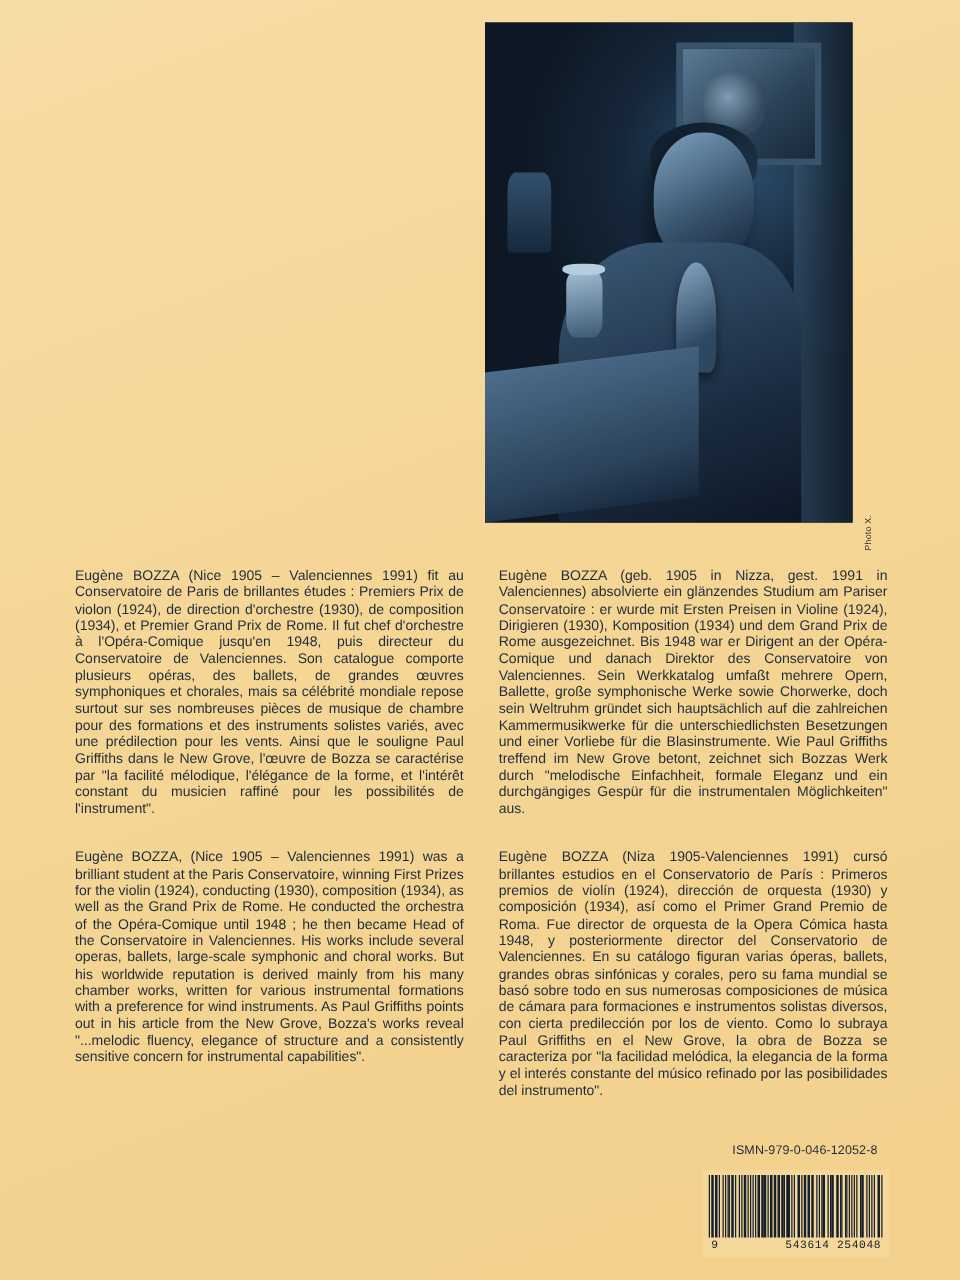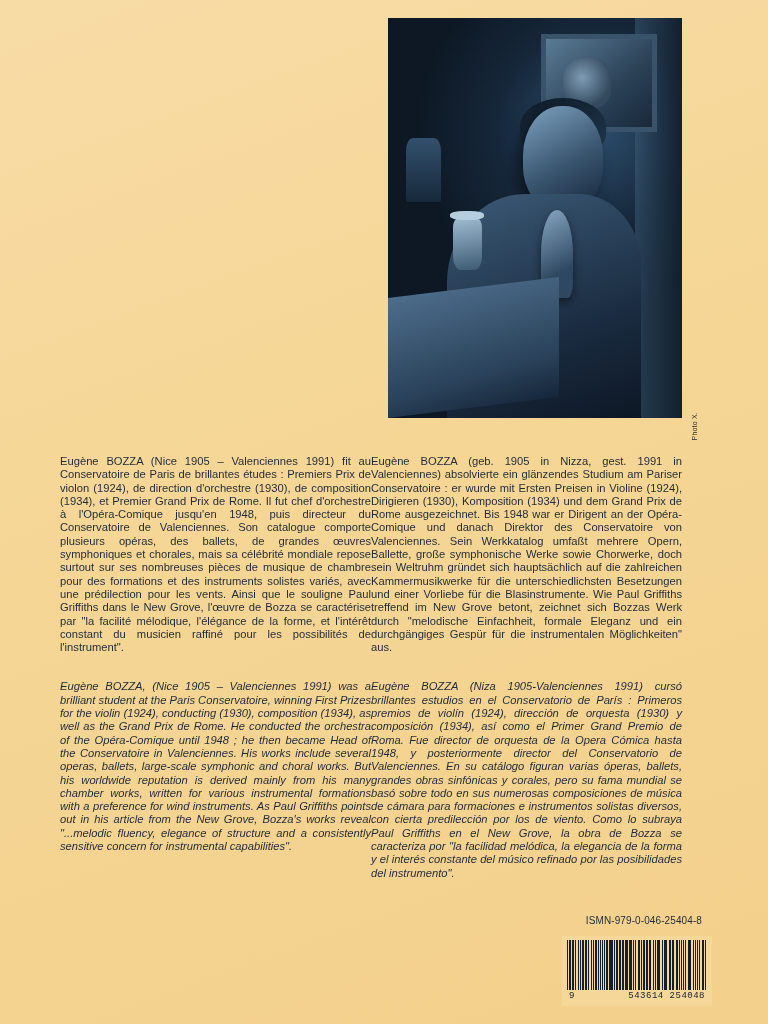--- a/index.html
+++ b/index.html
@@ -151,35 +151,35 @@
     white-space: nowrap;
   }
 
   
   .cols {
     position: absolute;
     left: 60px;
     top: 455px;
     width: 650px;
     display: flex;
+    gap: 28px;
   }
   .col {
     width: 311px;
   }
   .blk {
     font-family: "Liberation Sans", sans-serif;
     font-size: 11.2px;
     line-height: 13.3px;
     color: #1e2b3a;
     text-align: justify;
     margin: 0 0 26px 0;
     hyphens: auto;
   }
   .blk.italic {
-    font-style: italic;
   }
 
   
   .ismn {
     position: absolute;
     right: 66px;
     top: 915px;
     font-size: 10px;
     color: #1e2b3a;
     letter-spacing: .1px;
@@ -238,21 +238,21 @@
     <div class="col">
       <p class="blk">Eugène BOZZA (Nice 1905 – Valenciennes 1991) fit au Conservatoire de Paris de brillantes études : Premiers Prix de violon (1924), de direction d'orchestre (1930), de composition (1934), et Premier Grand Prix de Rome. Il fut chef d'orchestre à l'Opéra-Comique jusqu'en 1948, puis directeur du Conservatoire de Valenciennes. Son catalogue comporte plusieurs opéras, des ballets, de grandes œuvres symphoniques et chorales, mais sa célébrité mondiale repose surtout sur ses nombreuses pièces de musique de chambre pour des formations et des instruments solistes variés, avec une prédilection pour les vents. Ainsi que le souligne Paul Griffiths dans le New Grove, l'œuvre de Bozza se caractérise par "la facilité mélodique, l'élégance de la forme, et l'intérêt constant du musicien raffiné pour les possibilités de l'instrument".</p>
       <p class="blk italic">Eugène BOZZA, (Nice 1905 – Valenciennes 1991) was a brilliant student at the Paris Conservatoire, winning First Prizes for the violin (1924), conducting (1930), composition (1934), as well as the Grand Prix de Rome. He conducted the orchestra of the Opéra-Comique until 1948 ; he then became Head of the Conservatoire in Valenciennes. His works include several operas, ballets, large-scale symphonic and choral works. But his worldwide reputation is derived mainly from his many chamber works, written for various instrumental formations with a preference for wind instruments. As Paul Griffiths points out in his article from the New Grove, Bozza's works reveal "...melodic fluency, elegance of structure and a consistently sensitive concern for instrumental capabilities".</p>
     </div>
     <div class="col">
       <p class="blk">Eugène BOZZA (geb. 1905 in Nizza, gest. 1991 in Valenciennes) absolvierte ein glänzendes Studium am Pariser Conservatoire : er wurde mit Ersten Preisen in Violine (1924), Dirigieren (1930), Komposition (1934) und dem Grand Prix de Rome ausgezeichnet. Bis 1948 war er Dirigent an der Opéra-Comique und danach Direktor des Conservatoire von Valenciennes. Sein Werkkatalog umfaßt mehrere Opern, Ballette, große symphonische Werke sowie Chorwerke, doch sein Weltruhm gründet sich hauptsächlich auf die zahlreichen Kammermusikwerke für die unterschiedlichsten Besetzungen und einer Vorliebe für die Blasinstrumente. Wie Paul Griffiths treffend im New Grove betont, zeichnet sich Bozzas Werk durch "melodische Einfachheit, formale Eleganz und ein durchgängiges Gespür für die instrumentalen Möglichkeiten" aus.</p>
       <p class="blk italic">Eugène BOZZA (Niza 1905-Valenciennes 1991) cursó brillantes estudios en el Conservatorio de París : Primeros premios de violín (1924), dirección de orquesta (1930) y composición (1934), así como el Primer Grand Premio de Roma. Fue director de orquesta de la Opera Cómica hasta 1948, y posteriormente director del Conservatorio de Valenciennes. En su catálogo figuran varias óperas, ballets, grandes obras sinfónicas y corales, pero su fama mundial se basó sobre todo en sus numerosas composiciones de música de cámara para formaciones e instrumentos solistas diversos, con cierta predilección por los de viento. Como lo subraya Paul Griffiths en el New Grove, la obra de Bozza se caracteriza por "la facilidad melódica, la elegancia de la forma y el interés constante del músico refinado por las posibilidades del instrumento".</p>
     </div>
   </div>
 
-  <div class="ismn">ISMN-979-0-046-25404-8</div>
+  <div class="ismn">ISMN-979-0-046-12052-8</div>
 
   <div class="barcode-box">
     <div class="bars" id="bars">
         <i style="width:1px"></i>
         <i style="width:2px;background:transparent"></i>
         <i style="width:3px"></i>
         <i style="width:1px;background:transparent"></i>
         <i style="width:3px"></i>
         <i style="width:2px;background:transparent"></i>
         <i style="width:1px"></i>

